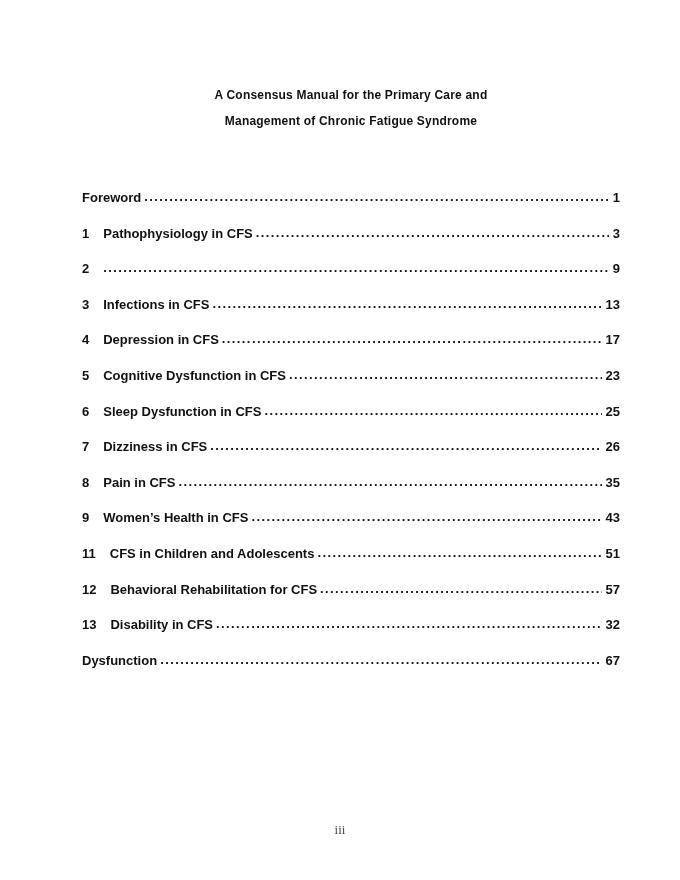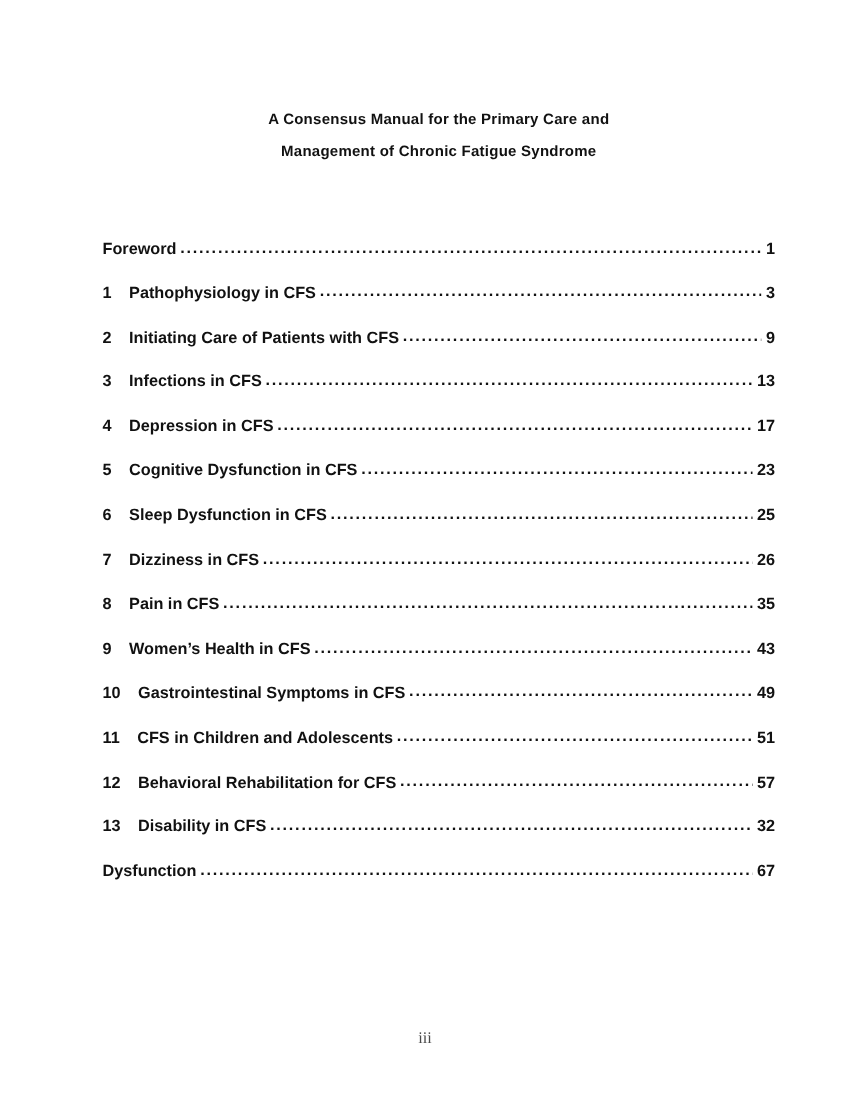--- a/index.html
+++ b/index.html
@@ -28,21 +28,21 @@
     font-size: 12px;
     line-height: 26px;
     font-weight: bold;
     letter-spacing: 0.2px;
   }
   .toc {
     margin-top: 56px;
   }
   .toc-row {
     display: flex;
-    align-items: center;
+    align-items: flex-start;
     height: 16px;
     margin-bottom: 19.6px;
     font-size: 13px;
     font-weight: bold;
     white-space: nowrap;
   }
   .num {
     flex: 0 0 auto;
     margin-right: 14px;
   }
@@ -97,21 +97,20 @@
 
   <div class="toc-row">
     <span class="num">1</span>
     <span class="label">Pathophysiology in CFS</span>
     <span class="dots"></span>
     <span class="pageno">3</span>
   </div>
 
   <div class="toc-row">
     <span class="num">2</span>
-    <span class="label">Initiating Care of Patients with CFS</span>
     <span class="dots"></span>
     <span class="pageno">9</span>
   </div>
 
   <div class="toc-row">
     <span class="num">3</span>
     <span class="label">Infections in CFS</span>
     <span class="dots"></span>
     <span class="pageno">13</span>
   </div>
@@ -151,26 +150,20 @@
     <span class="pageno">35</span>
   </div>
 
   <div class="toc-row">
     <span class="num">9</span>
     <span class="label">Women’s Health in CFS</span>
     <span class="dots"></span>
     <span class="pageno">43</span>
   </div>
 
-  <div class="toc-row">
-    <span class="num">10</span>
-    <span class="label">Gastrointestinal Symptoms in CFS</span>
-    <span class="dots"></span>
-    <span class="pageno">49</span>
-  </div>
 
   <div class="toc-row">
     <span class="num">11</span>
     <span class="label">CFS in Children and Adolescents</span>
     <span class="dots"></span>
     <span class="pageno">51</span>
   </div>
 
   <div class="toc-row">
     <span class="num">12</span>

